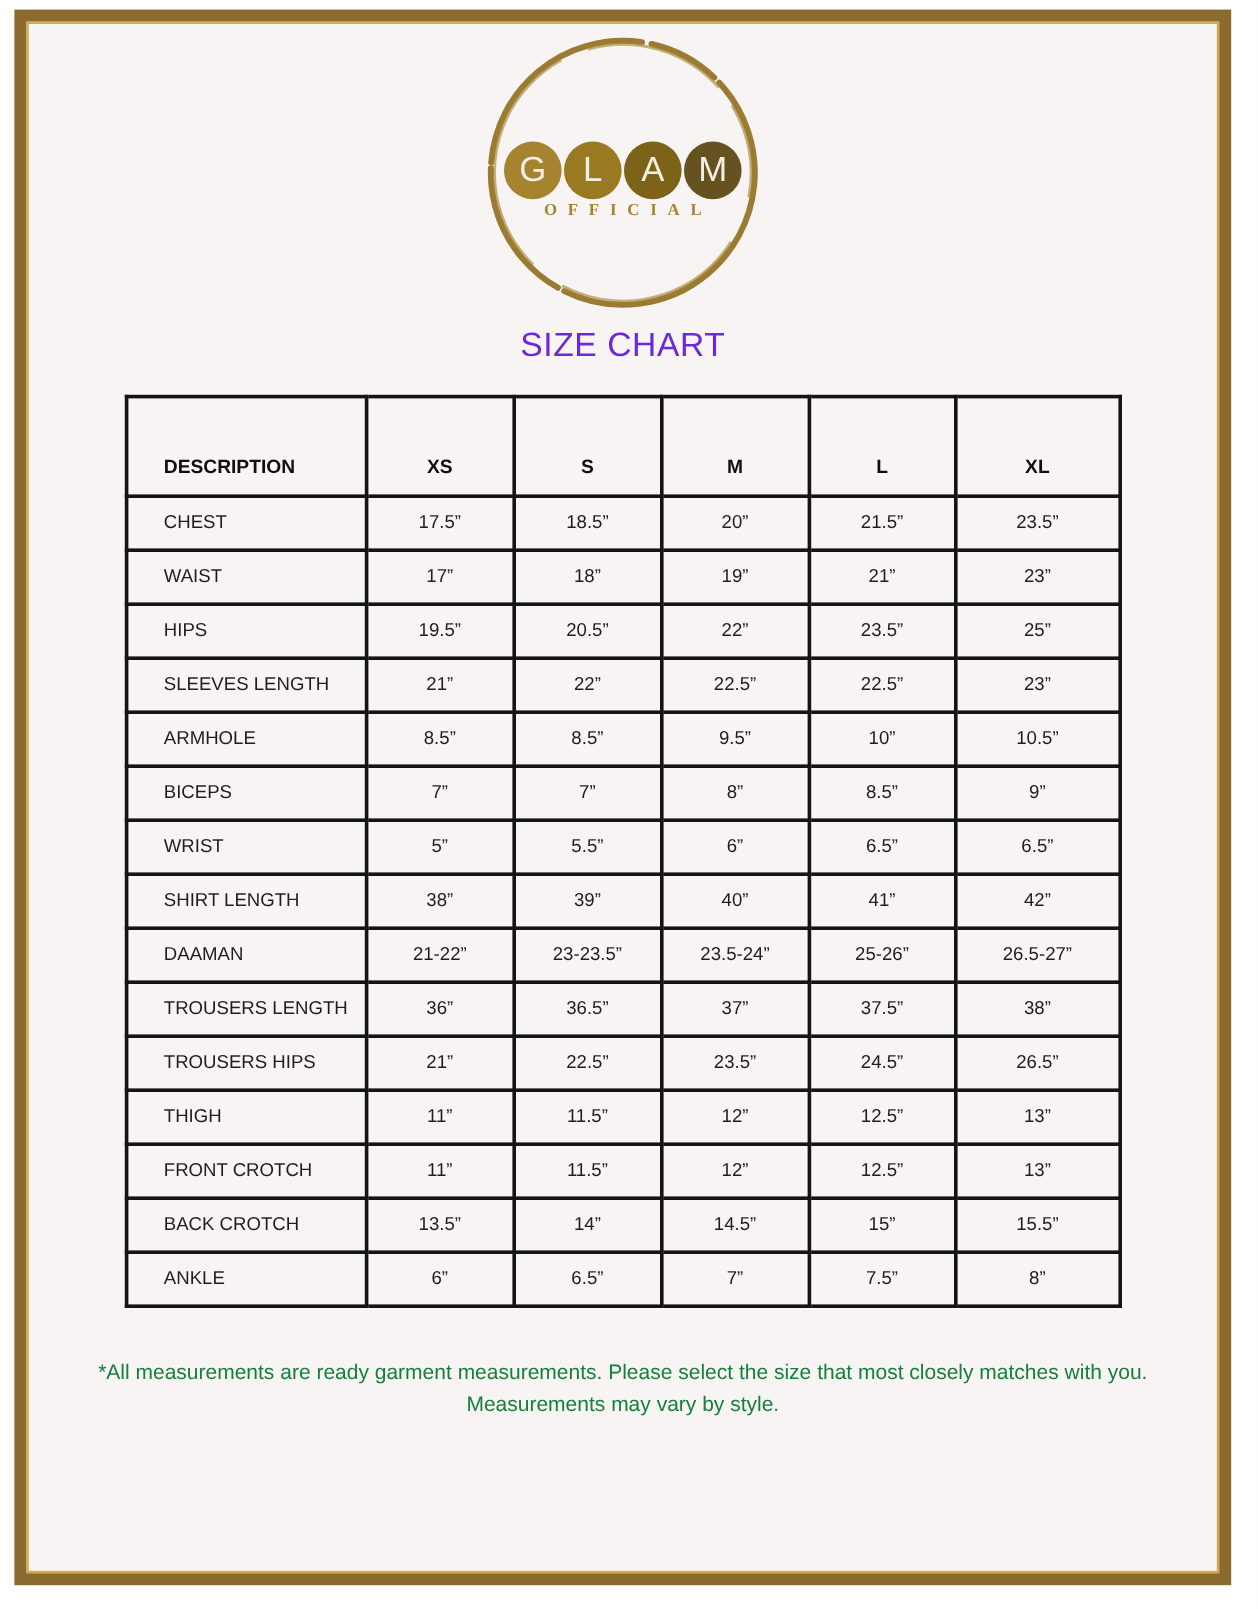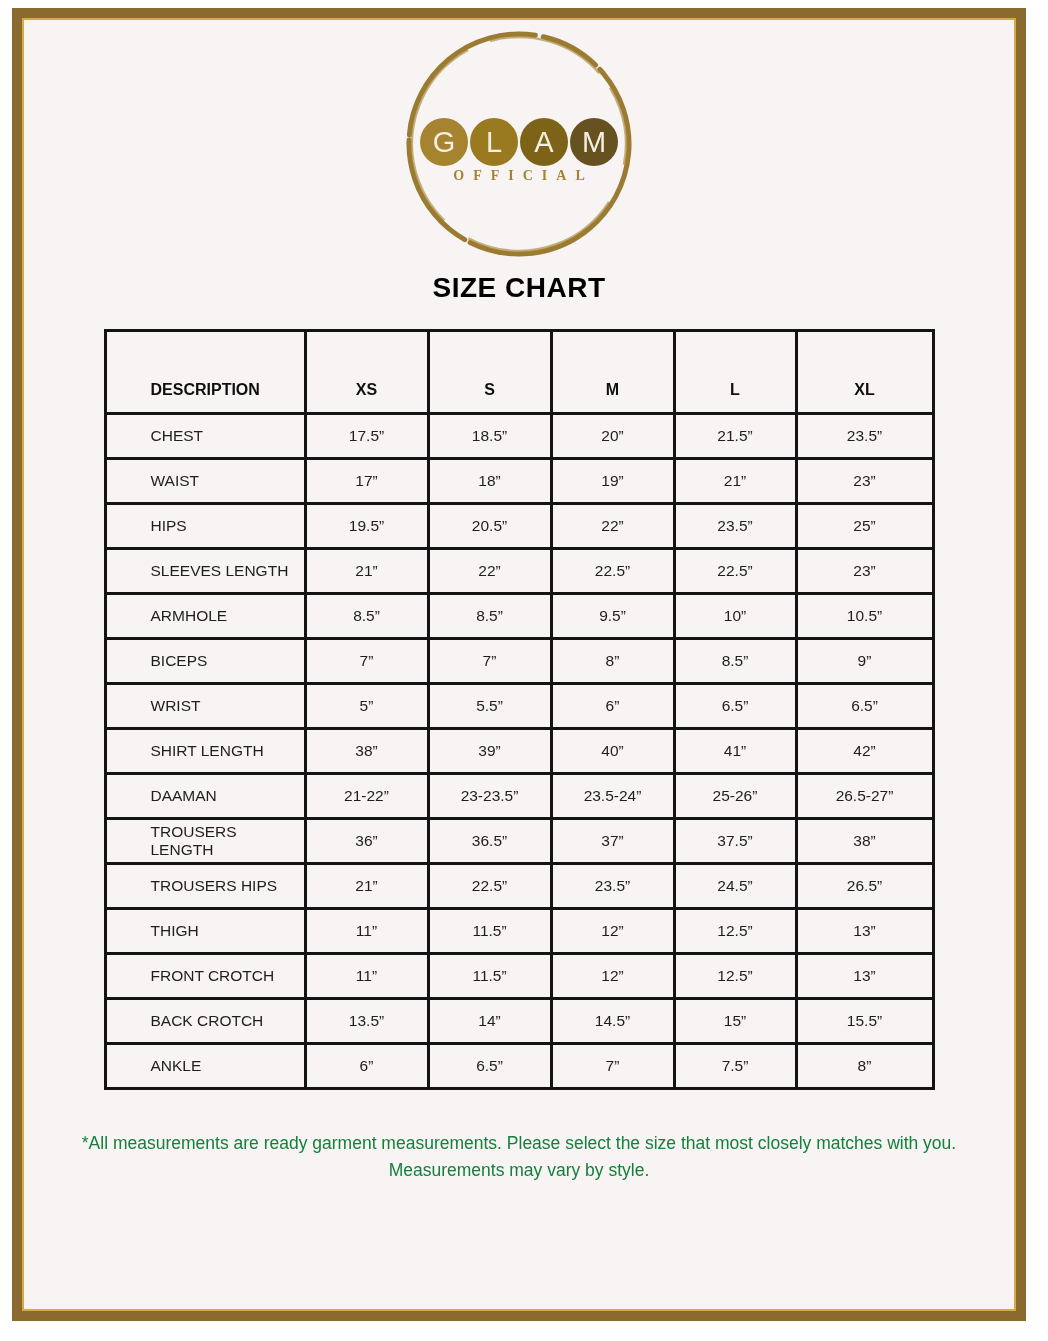--- a/index.html
+++ b/index.html
@@ -30,38 +30,38 @@
     color:#f4efe2;font-size:29px;font-weight:400;line-height:1;
   }
   .official{
     position:absolute;top:140px;left:0;right:0;
     text-align:center;color:#a6832f;
     font-size:14px;font-weight:700;letter-spacing:9px;text-indent:9px;font-family:Liberation Serif, serif;
   }
   
   .title{
     margin:8px 0 0 0;flex:none;
-    font-size:28px;font-weight:700;color:#000000;letter-spacing:.5px;
+    font-size:28px;font-weight:400;color:#6d28d9;letter-spacing:.5px;
     text-align:center;
   }
   
   table.size-table{
     margin-top:25px;flex:none;
     width:828px;border-collapse:collapse;table-layout:fixed;
     background:#f7f4f3;
   }
   .size-table th,.size-table td{
     border:3px solid #141414;box-sizing:border-box;
     color:#1e1e1e;
   }
   .size-table thead th{
     height:83px;vertical-align:bottom;padding-bottom:13px;
     font-size:16px;font-weight:700;color:#0f0f0f;
   }
-  .size-table th.desc,.size-table td.desc{text-align:left;padding-left:44px;}
+  .size-table th.desc,.size-table td.desc{text-align:left;padding-left:30px;}
   .size-table tbody td{
     height:45px;text-align:center;font-size:15.5px;font-weight:400;
   }
   .size-table tbody td.desc{font-size:15.5px;}
   
   .footnote{
     margin:40px 0 0 0;flex:none;width:900px;
     text-align:center;font-size:17.5px;color:#15803d;line-height:1.55;
   }
 </style>

